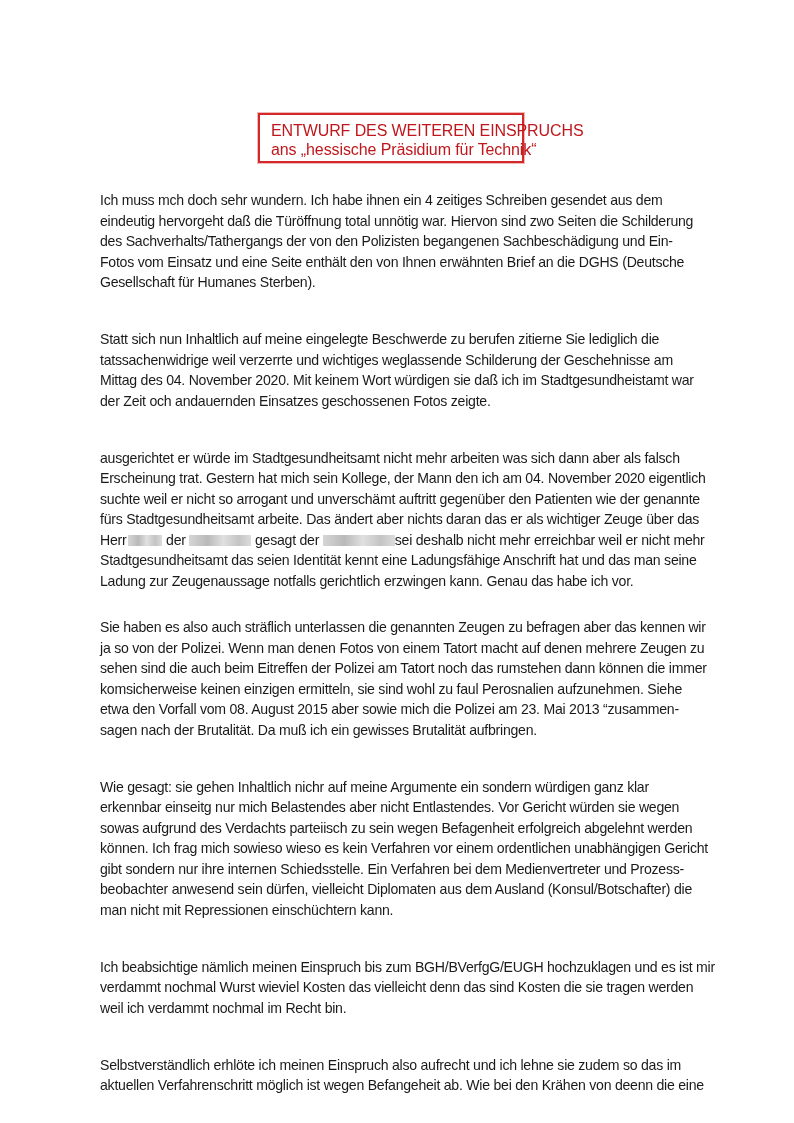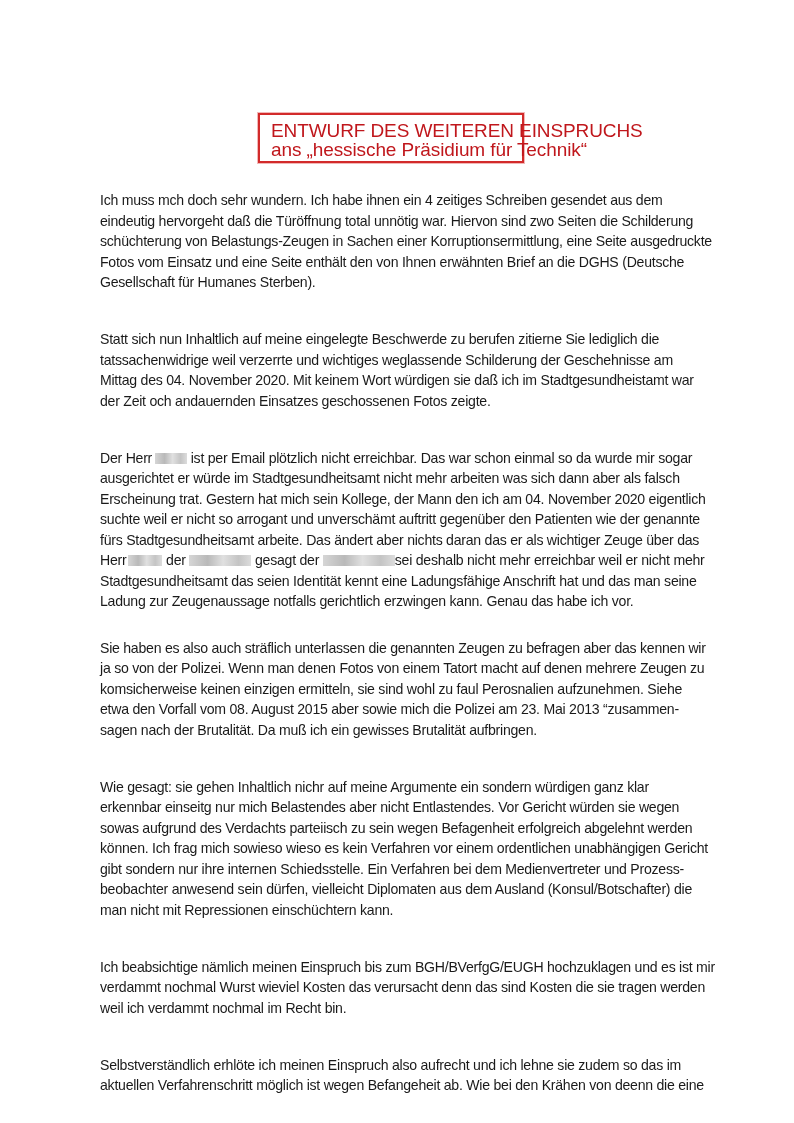--- a/index.html
+++ b/index.html
@@ -25,21 +25,21 @@
       position: absolute;
       left: 258px;
       top: 113px;
       width: 266px;
       height: 50px;
       border: 2px solid #d22a2a;
       box-shadow: 0 0 0 1px #f2b7b7;
       box-sizing: border-box;
       padding: 6px 0 0 11px;
       color: #c0171c;
-      font-size: 19px;
+      font-size: 16px;
       line-height: 19px;
       letter-spacing: -0.1px;
     }
     .title-box div { white-space: nowrap; }
     .body-text {
       position: absolute;
       left: 92px;
       top: 182px;
       width: 620px;
       font-size: 14.1px;
@@ -66,73 +66,71 @@
   <div class="title-box">
     <div>ENTWURF DES WEITEREN EINSPRUCHS</div>
     <div>ans „hessische Präsidium für Technik“</div>
   </div>
 
   <div class="body-text">
 
     <div class="para">
       <span class="line">Ich muss mch doch sehr wundern. Ich habe ihnen ein 4 zeitiges Schreiben gesendet aus dem</span>
       <span class="line">eindeutig hervorgeht daß die Türöffnung total unnötig war. Hiervon sind zwo Seiten die Schilderung</span>
-      <span class="line">schüchterung von Belastungs-Zeugen in Sachen einer Korruptionsermittlung, eine Seite ausgedruckte</span>
+      <span class="line">des Sachverhalts/Tathergangs der von den Polizisten begangenen Sachbeschädigung und Ein-</span>
       <span class="line">Fotos vom Einsatz und eine Seite enthält den von Ihnen erwähnten Brief an die DGHS (Deutsche</span>
       <span class="line">Gesellschaft für Humanes Sterben).</span>
     </div>
     <div class="gap-large"></div>
 
     <div class="para">
       <span class="line">Statt sich nun Inhaltlich auf meine eingelegte Beschwerde zu berufen zitierne Sie lediglich die</span>
       <span class="line">tatssachenwidrige weil verzerrte und wichtiges weglassende Schilderung  der Geschehnisse am</span>
       <span class="line">Mittag des 04. November 2020. Mit keinem Wort würdigen sie daß ich im Stadtgesundheistamt war</span>
       <span class="line">der Zeit och andauernden Einsatzes geschossenen Fotos zeigte.</span>
     </div>
     <div class="gap-large"></div>
 
     <div class="para">
-      <span class="line">
-        <span>Der Herr</span><span class="redact" style="width:32px; margin-left:3px"></span><span> ist per Email plötzlich nicht erreichbar. Das war schon einmal so da wurde mir sogar</span>
-      </span>
       <span class="line">ausgerichtet er würde im Stadtgesundheitsamt nicht mehr arbeiten was sich dann aber als falsch</span>
       <span class="line">Erscheinung trat. Gestern hat mich sein Kollege, der Mann den ich am 04. November 2020 eigentlich</span>
       <span class="line">suchte weil er nicht so arrogant und unverschämt auftritt gegenüber den Patienten wie der genannte</span>
       <span class="line">fürs Stadtgesundheitsamt arbeite. Das ändert aber nichts daran das er als wichtiger Zeuge über das</span>
       <span class="line">
         <span>Herr</span><span class="redact" style="width:34px; margin-left:2px"></span><span> der </span><span class="redact" style="width:62px"></span><span> gesagt der </span><span class="redact" style="width:72px"></span><span>sei deshalb nicht mehr erreichbar weil er nicht mehr</span>
       </span>
       <span class="line">Stadtgesundheitsamt das seien Identität kennt eine Ladungsfähige Anschrift hat und das man seine</span>
       <span class="line">Ladung zur Zeugenaussage notfalls gerichtlich erzwingen kann. Genau das habe ich vor.</span>
     </div>
     <div class="gap-small"></div>
 
     <div class="para">
       <span class="line">Sie haben es also auch sträflich unterlassen die genannten Zeugen zu befragen aber das kennen wir</span>
       <span class="line">ja so von der Polizei. Wenn man denen Fotos von einem Tatort macht auf denen mehrere Zeugen zu</span>
+      <span class="line">sehen sind die auch beim Eitreffen der Polizei am Tatort noch das rumstehen dann können die immer</span>
       <span class="line">komsicherweise keinen einzigen ermitteln, sie sind wohl zu faul Perosnalien aufzunehmen. Siehe</span>
       <span class="line">etwa den Vorfall vom 08. August 2015 aber sowie mich die Polizei am 23. Mai 2013 “zusammen-</span>
       <span class="line">sagen nach der Brutalität. Da muß ich ein gewisses Brutalität aufbringen.</span>
     </div>
     <div class="gap-large"></div>
 
     <div class="para">
       <span class="line">Wie gesagt: sie gehen Inhaltlich nichr auf meine Argumente ein sondern würdigen ganz klar</span>
       <span class="line">erkennbar einseitg nur mich Belastendes aber nicht Entlastendes. Vor Gericht würden sie wegen</span>
       <span class="line">sowas aufgrund des Verdachts parteiisch zu sein wegen Befagenheit erfolgreich abgelehnt werden</span>
       <span class="line">können. Ich frag mich sowieso wieso es kein Verfahren vor einem ordentlichen unabhängigen Gericht</span>
       <span class="line">gibt sondern nur ihre internen Schiedsstelle. Ein Verfahren bei dem Medienvertreter und Prozess-</span>
       <span class="line">beobachter anwesend sein dürfen, vielleicht Diplomaten aus dem Ausland (Konsul/Botschafter) die</span>
       <span class="line">man nicht mit Repressionen einschüchtern kann.</span>
     </div>
     <div class="gap-large"></div>
 
     <div class="para">
       <span class="line">Ich beabsichtige nämlich meinen Einspruch bis zum BGH/BVerfgG/EUGH hochzuklagen und es ist mir</span>
-      <span class="line">verdammt nochmal Wurst wieviel Kosten das verursacht denn das sind Kosten die sie tragen werden</span>
+      <span class="line">verdammt nochmal Wurst wieviel Kosten das vielleicht denn das sind Kosten die sie tragen werden</span>
       <span class="line">weil ich verdammt nochmal im Recht bin.</span>
     </div>
     <div class="gap-large"></div>
 
     <div class="para">
       <span class="line">Selbstverständlich erhlöte ich meinen Einspruch also aufrecht und ich lehne sie zudem so das im</span>
       <span class="line">aktuellen Verfahrenschritt möglich ist wegen Befangeheit ab. Wie bei den Krähen von deenn die eine</span>
     </div>
 
   </div>

